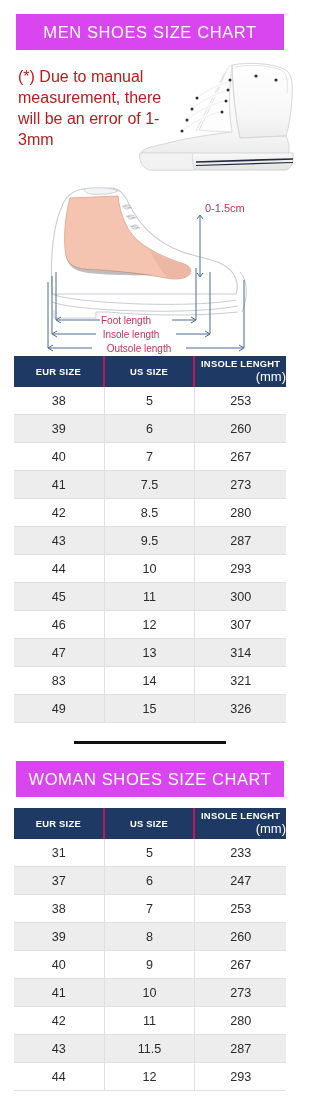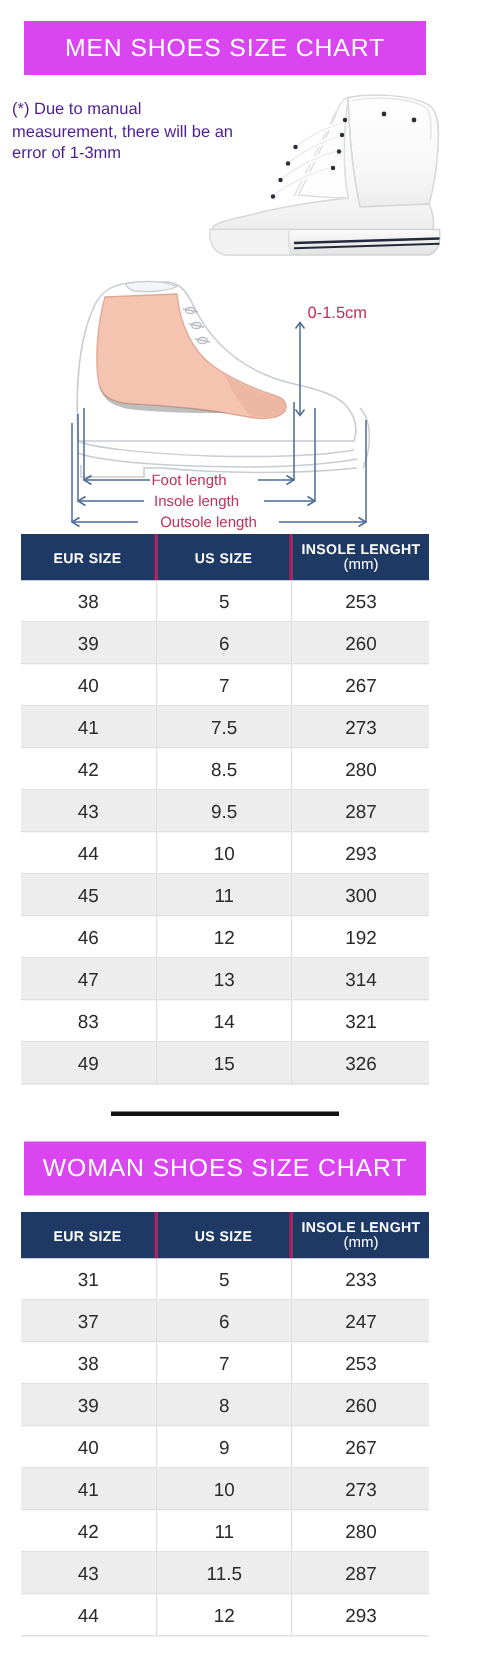--- a/index.html
+++ b/index.html
@@ -33,25 +33,25 @@
   }
 
   
   .intro {
     position: relative;
     height: 112px;
     margin-top: 8px;
   }
   .note {
     position: absolute;
-    left: 8px;
+    left: 18px;
     top: 8px;
     width: 158px;
-    color: #4c1d95;
-    font-size: 11px;
+    color: #b91c1c;
+    font-size: 16px;
     line-height: 1.32;
   }
 
   
   .shoe-photo {
     position: absolute;
     right: -4px;
     top: 0px;
     width: 168px;
     height: 118px;
@@ -83,24 +83,25 @@
     letter-spacing: 0.25px;
     height: 31px;
     vertical-align: middle;
     text-align: center;
     border-right: 2px solid #be185d;
     line-height: 1.05;
   }
   .size-table thead th:last-child { border-right: none; }
   .size-table thead th .sub {
     display: block;
-    font-size: 10px;
+    font-size: 13px;
     font-weight: 400;
     letter-spacing: 0;
     margin-top: 1px;
+    text-align: right;
   }
 
   .size-table tbody td {
     height: 28px;
     text-align: center;
     vertical-align: middle;
     font-size: 12.6px;
     color: #2b2b2b;
     background: #ffffff;
     border-bottom: 1px solid #e0e0e0;
@@ -340,21 +341,21 @@
             <td>293</td>
           </tr>
           <tr>
             <td>45</td>
             <td>11</td>
             <td>300</td>
           </tr>
           <tr>
             <td>46</td>
             <td>12</td>
-            <td>192</td>
+            <td>307</td>
           </tr>
           <tr>
             <td>47</td>
             <td>13</td>
             <td>314</td>
           </tr>
           <tr>
             <td>83</td>
             <td>14</td>
             <td>321</td>

